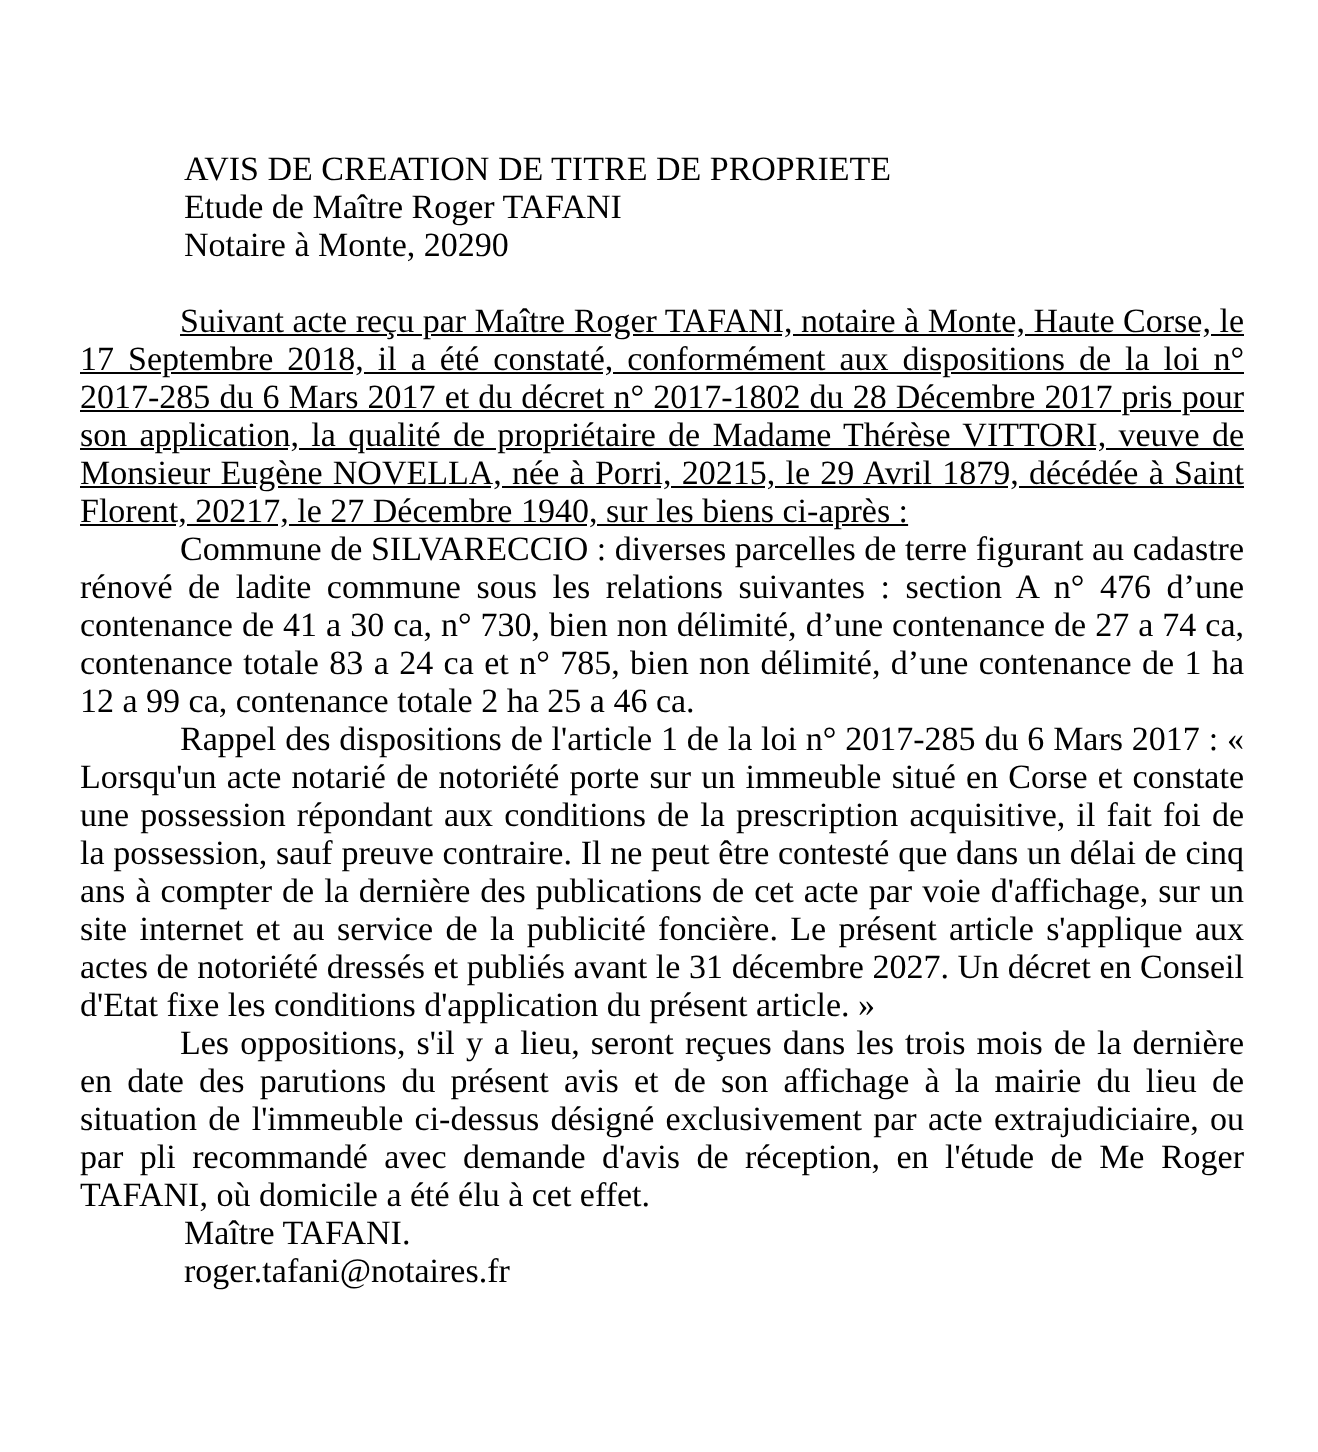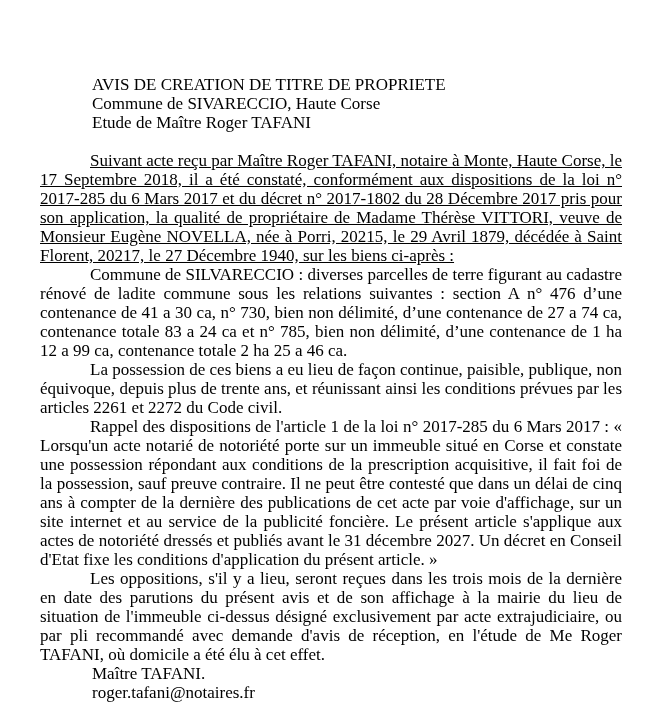--- a/index.html
+++ b/index.html
@@ -42,28 +42,27 @@
     white-space: nowrap;
   }
 </style>
 </head>
 <body>
 
 <div class="page">
 
   <div class="header-block">
     <div>AVIS DE CREATION DE TITRE DE PROPRIETE</div>
-    <div>Commune de SIVARECCIO, Haute Corse</div>
     <div>Etude de Maître Roger TAFANI</div>
+    <div>Notaire à Monte, 20290</div>
   </div>
 
   <div class="body-text">
     <p class="first">Suivant acte reçu par Maître Roger TAFANI, notaire à Monte, Haute Corse, le 17 Septembre 2018, il a été constaté, conformément aux dispositions de la loi n° 2017-285 du 6 Mars 2017 et du décret n° 2017-1802 du 28 Décembre 2017 pris pour son application, la qualité de propriétaire de Madame Thérèse VITTORI, veuve de Monsieur Eugène NOVELLA, née à Porri, 20215, le 29 Avril 1879, décédée à Saint Florent, 20217, le 27 Décembre 1940, sur les biens ci-après :</p>
     <p>Commune de SILVARECCIO : diverses parcelles de terre figurant au cadastre rénové de ladite commune sous les relations suivantes : section A n° 476 d’une contenance de 41 a 30 ca, n° 730, bien non délimité, d’une contenance de 27 a 74 ca, contenance totale 83 a 24 ca et n° 785, bien non délimité, d’une contenance de 1 ha 12 a 99 ca, contenance totale 2 ha 25 a 46 ca.</p>
-    <p>La possession de ces biens a eu lieu de façon continue, paisible, publique, non équivoque, depuis plus de trente ans, et réunissant ainsi les conditions prévues par les articles 2261 et 2272 du Code civil.</p>
     <p><span>Rappel des dispositions de l'article 1 de la loi n° 2017-285 du 6 Mars 2017  : « </span><span class="italic">Lorsqu'un acte notarié de notoriété porte sur un immeuble situé en Corse et constate une possession répondant aux conditions de la prescription acquisitive, il fait foi de la possession, sauf preuve contraire. Il ne peut être contesté que dans un délai de cinq ans à compter de la dernière des publications de cet acte par voie d'affichage, sur un site internet et au service de la publicité foncière. Le présent article s'applique aux actes de notoriété dressés et publiés avant le 31 décembre 2027. Un décret en Conseil d'Etat fixe les conditions d'application du présent article. »</span></p>
     <p>Les oppositions, s'il y a lieu, seront reçues dans les trois mois de la dernière en date des parutions du présent avis et de son affichage à la mairie du lieu de situation de l'immeuble ci-dessus désigné exclusivement par acte extrajudiciaire, ou par pli recommandé avec demande d'avis de réception, en l'étude de Me Roger TAFANI, où domicile a été élu à cet effet.</p>
   </div>
 
   <div class="closing-block">
     <div>Maître TAFANI.</div>
     <div>roger.tafani@notaires.fr</div>
   </div>
 
 </div>

